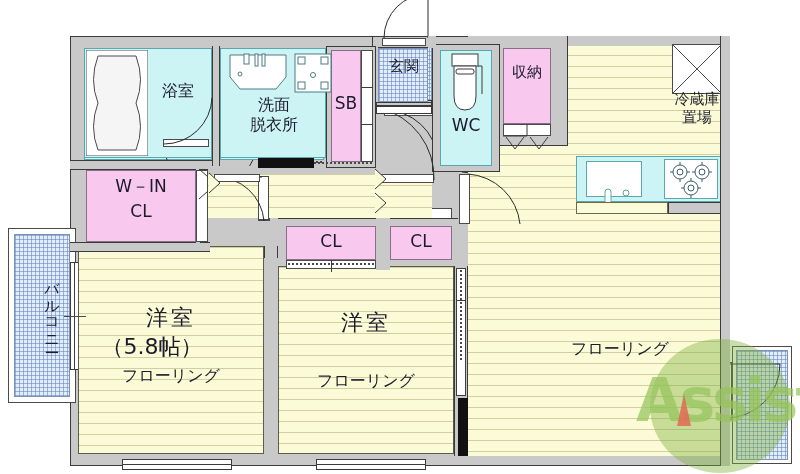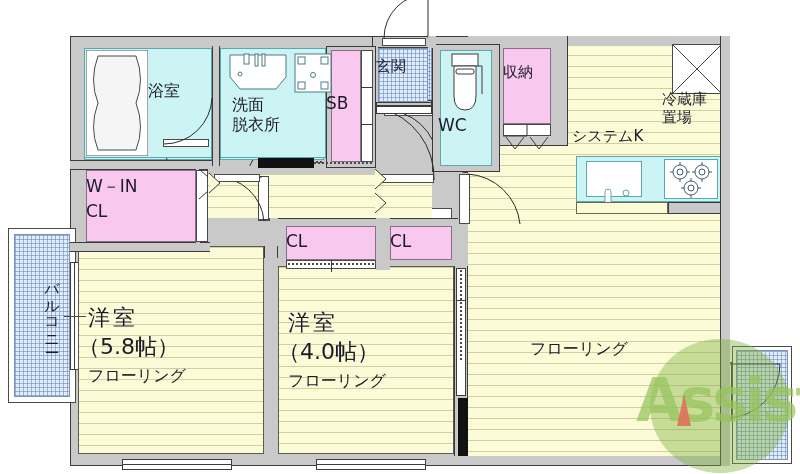--- a/index.html
+++ b/index.html
@@ -26,21 +26,21 @@
   .wet{background:#cdf4f4;border:1px solid #5aa8ae;}
   .pink{background:#f9c8ef;border:1px solid #8a6d86;}
   .white{background:#ffffff;border:1px solid #4a4a4a;}
   .tile{
     background-color:#e3ecf9;
     background-image:
       repeating-linear-gradient(to right, rgba(90,130,190,.55) 0 1px, rgba(0,0,0,0) 1px 4px),
       repeating-linear-gradient(to bottom, rgba(90,130,190,.55) 0 1px, rgba(0,0,0,0) 1px 4px);
     border:1px solid #7d93b5;
   }
-  .lbl{position:absolute;color:#1b1b2b;text-align:left;white-space:nowrap;
+  .lbl{position:absolute;color:#1b1b2b;text-align:center;white-space:nowrap;
        font-family:"DejaVu Sans","Liberation Sans",sans-serif;line-height:1.16;}
   .thinline{background:#4a4a4a;}
   .door-arc{position:absolute;border:1px solid #2b2b2b;border-radius:50%;
             background:transparent;}
   .win{background:#ffffff;border:1px solid #3c3c3c;}
   .winline{position:absolute;background:#3c3c3c;}
   .sliding{background:#ffffff;border:1px solid #3c3c3c;}
   .dotted{background-image:repeating-linear-gradient(to right,#4a4a4a 0 2px,rgba(0,0,0,0) 2px 4px);}
   .blackbar{background:#111111;}
 
@@ -188,21 +188,20 @@
   </svg>
 
   <div class="abs white" style="left:672px;top:44px;width:50px;height:50px;"></div>
   <svg class="abs" style="left:672px;top:44px;width:50px;height:50px;" viewBox="0 0 50 50">
     <line x1="1" y1="1" x2="49" y2="49" stroke="#4a4a4a" stroke-width="1"></line>
     <line x1="49" y1="1" x2="1" y2="49" stroke="#4a4a4a" stroke-width="1"></line>
   </svg>
   <div class="lbl" style="left:662px;top:91px;width:70px;font-size:15px;">冷蔵庫</div>
   <div class="lbl" style="left:662px;top:109px;width:70px;font-size:15px;">置場</div>
 
-  <div class="lbl" style="left:572px;top:128px;width:120px;font-size:15px;">システムK</div>
   <div class="abs wet" style="left:576px;top:156px;width:148px;height:46px;"></div>
   <div class="abs white" style="left:586px;top:161px;width:56px;height:36px;border-color:#5aa8ae;"></div>
   <svg class="abs" style="left:586px;top:161px;width:56px;height:44px;" viewBox="0 0 56 44">
     <rect x="19" y="28" width="6" height="16" rx="3" fill="#ffffff" stroke="#5aa8ae"></rect>
     <circle cx="40" cy="32" r="3" fill="none" stroke="#5aa8ae"></circle>
   </svg>
   <div class="abs white" style="left:664px;top:159px;width:54px;height:40px;border-color:#5aa8ae;"></div>
   <svg class="abs" style="left:664px;top:159px;width:54px;height:40px;" viewBox="0 0 54 40">
     <g fill="none" stroke="#3a5a6a" stroke-width="1">
       <circle cx="16" cy="13" r="7"></circle>
@@ -255,21 +254,20 @@
   <div class="abs dotted" style="left:288px;top:263px;width:86px;height:2px;"></div>
   <div class="winline" style="left:331px;top:260px;width:1px;height:14px;"></div>
 
   <div class="abs pink" style="left:390px;top:226px;width:62px;height:34px;"></div>
   <div class="lbl" style="left:390px;top:232px;width:62px;font-size:17px;">CL</div>
   <div class="abs white" style="left:390px;top:208px;width:62px;height:18px;"></div>
   <div class="winline" style="left:421px;top:208px;width:1px;height:18px;"></div>
 
   <div class="abs floor" style="left:278px;top:266px;width:176px;height:188px;"></div>
   <div class="lbl" style="left:288px;top:310px;width:156px;font-size:22px;letter-spacing:3px;">洋室</div>
-  <div class="lbl" style="left:278px;top:339px;width:176px;font-size:22px;">（4.0帖）</div>
   <div class="lbl" style="left:288px;top:372px;width:156px;font-size:16px;">フローリング</div>
 
   <div class="abs wallplain" style="left:454px;top:266px;width:14px;height:190px;border-left:1px solid #3a3a3a;border-right:1px solid #3a3a3a;"></div>
   <div class="abs sliding" style="left:456px;top:268px;width:10px;height:128px;"></div>
   <div class="abs dotted" style="left:460px;top:270px;width:2px;height:92px;background-image:repeating-linear-gradient(to bottom,#4a4a4a 0 2px,rgba(0,0,0,0) 2px 4px);"></div>
   <div class="winline" style="left:456px;top:300px;width:10px;height:1px;"></div>
   <div class="abs blackbar" style="left:458px;top:398px;width:10px;height:58px;"></div>
 
   <div class="abs white" style="left:732px;top:346px;width:60px;height:118px;"></div>
   <div class="abs tile" style="left:736px;top:350px;width:52px;height:110px;"></div>

